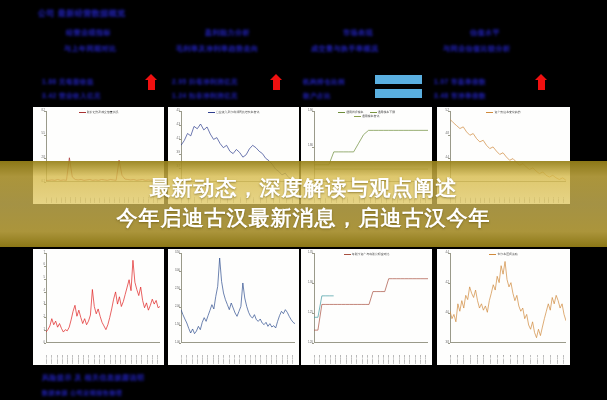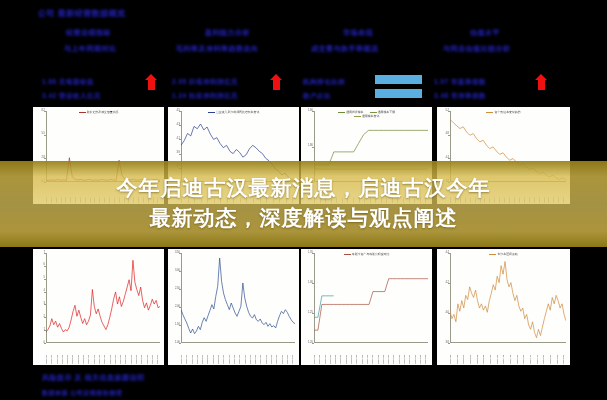--- a/index.html
+++ b/index.html
@@ -441,20 +441,20 @@
         <span class="xlab">2022-12</span>
         <span class="xlab">2022-12</span>
         <span class="xlab">2023-07</span>
         <span class="xlab">2023-07</span>
         <span class="xlab">2024-02</span>
         <span class="xlab">2024-02</span>
       </div>
     </div>
 
   <div id="overlay" style="top:161px;height:86px;">
+    <div class="line">最新动态，深度解读与观点阐述</div>
     <div class="line">今年启迪古汉最新消息，启迪古汉今年</div>
-    <div class="line">最新动态，深度解读与观点阐述</div>
   </div>
 
   <div class="dashtext t-col" style="left:42px;top:373px;">风险提示 及 相关信息披露说明</div>
   <div class="dashtext t-small" style="left:42px;top:389px;">数据来源 公司定期报告整理</div>
 
 </div>
 
 </body></html>

